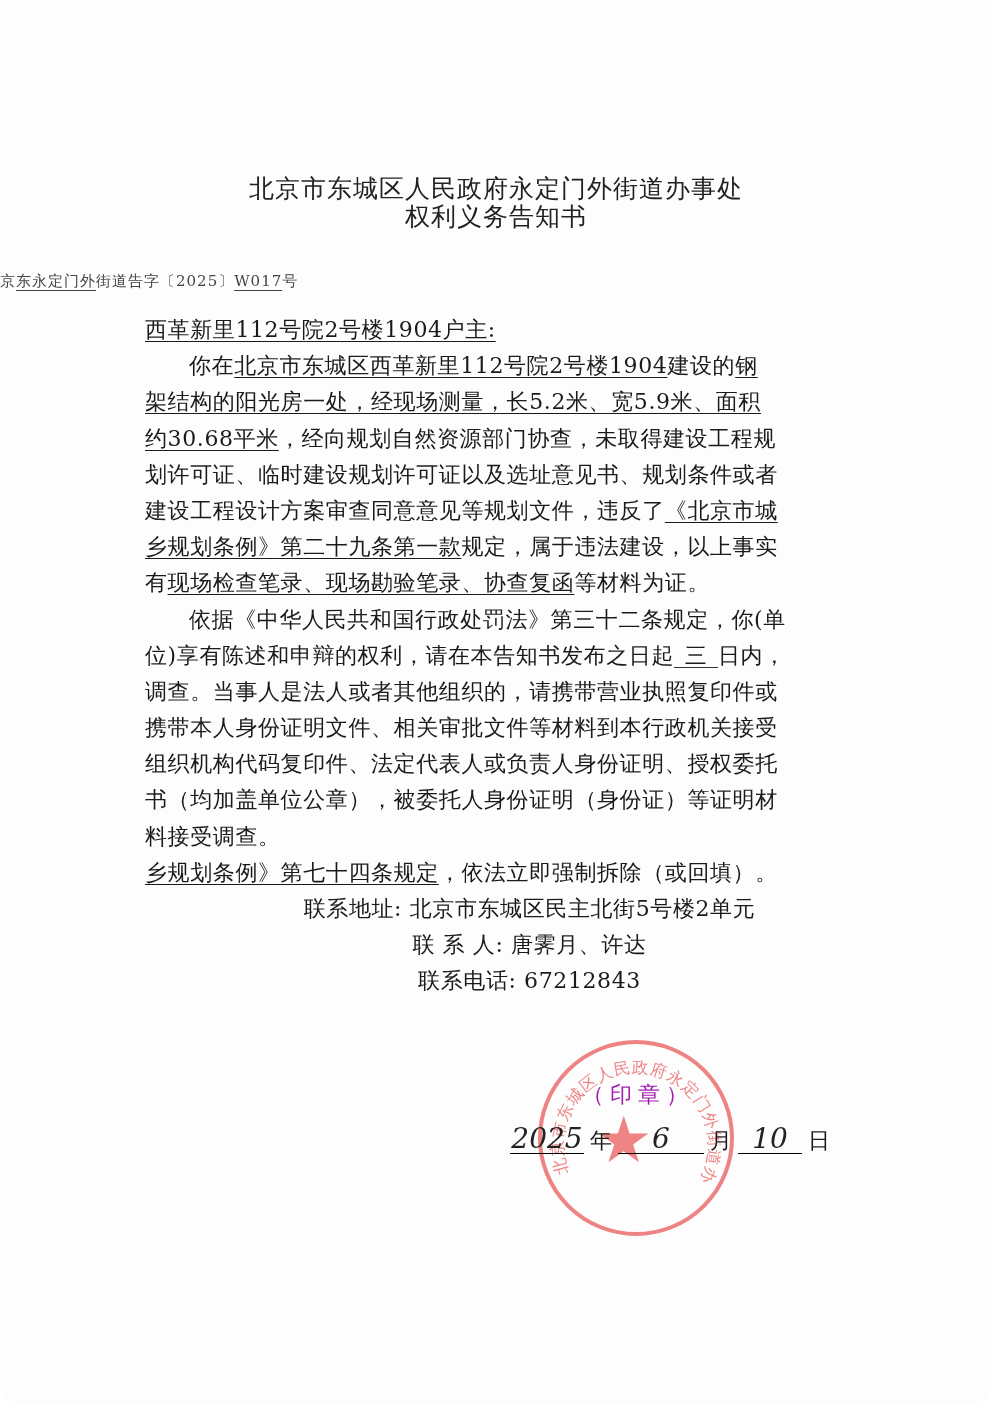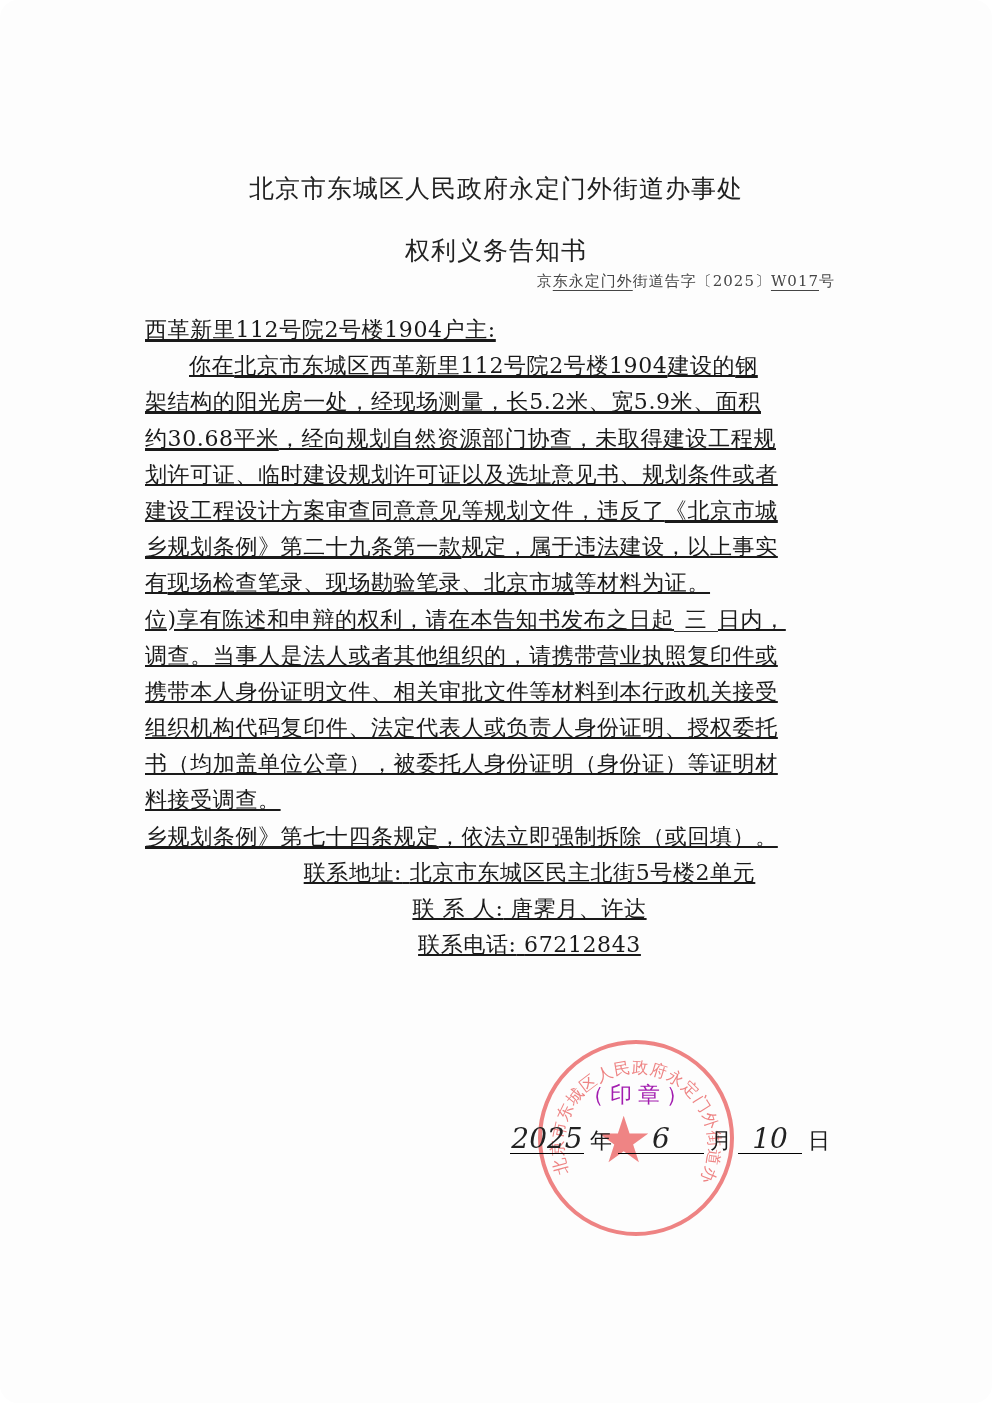--- a/index.html
+++ b/index.html
@@ -8,29 +8,29 @@
     font-family: "DejaVu Serif", "Liberation Serif", serif;
     color: #1a1a1a;
   }
   .page { position: absolute; left: 0; top: 0; width: 992px; height: 1403px; background: #fdfdfd; border-radius: 18px; }
   .title {
     position: absolute; left: 0; width: 992px; text-align: center;
     font-family: "DejaVu Sans", "Liberation Sans", sans-serif;
     font-size: 25px; letter-spacing: 1px; color: #222;
   }
   .title.t1 { top: 172px; }
-  .title.t2 { top: 234px; }
+  .title.t2 { top: 200px; }
   .docno {
-    position: absolute; top: 272px; left: 0; width: 835px; text-align: right;
+    position: absolute; top: 272px; left: 0; width: 835px; text-align: left;
     font-size: 15px; color: #444; letter-spacing: 1px;
   }
   .u { text-decoration: underline; text-underline-offset: 4px; text-decoration-thickness: 1px; }
   .body {
     position: absolute; left: 145px; top: 312px; width: 725px;
-    font-size: 22px; line-height: 36.2px; letter-spacing: 0.6px; text-decoration: underline;
+    font-size: 22px; line-height: 36.2px; letter-spacing: 0.6px;
   }
   .line { white-space: nowrap; height: 36.2px; }
   .indent { padding-left: 44px; }
   .contact { padding-left: 44px; text-align: center; }
   .blank { display: inline-block; min-width: 44px; text-align: center; border-bottom: 1px solid #333; line-height: 22px; }
   .seal {
     position: absolute; left: 538px; top: 1040px; width: 196px; height: 196px;
     border: 4px solid rgba(232,90,90,0.75); border-radius: 50%; box-sizing: border-box;
   }
   .seal-inner { position: absolute; left: 0; top: 0; width: 100%; height: 100%; }
@@ -66,24 +66,25 @@
       <span class="u">西革新里112号院2号楼1904户主:</span>
     </div>
 
     <div>
       <div class="line indent"><span>你在</span><span class="u">北京市东城区西革新里112号院2号楼1904</span><span>建设的</span><span class="u">钢</span></div>
       <div class="line"><span class="u">架结构的阳光房一处，经现场测量，长5.2米、宽5.9米、面积</span></div>
       <div class="line"><span class="u">约30.68平米</span><span>，经向规划自然资源部门协查，未取得建设工程规</span></div>
       <div class="line"><span>划许可证、临时建设规划许可证以及选址意见书、规划条件或者</span></div>
       <div class="line"><span>建设工程设计方案审查同意意见等规划文件，违反了</span><span class="u">《北京市城</span></div>
       <div class="line"><span class="u">乡规划条例》第二十九条第一款</span><span>规定，属于违法建设，以上事实</span></div>
-      <div class="line"><span>有</span><span class="u">现场检查笔录、现场勘验笔录、北京市城</span><span>等材料为证。</span></div>
+      <div class="line"><span>有</span><span class="u">现场检查笔录、现场勘验笔录、协查复函</span><span>等材料为证。</span></div>
     </div>
 
     <div>
+      <div class="line indent"><span>依据《中华人民共和国行政处罚法》第三十二条规定，你(单</span></div>
       <div class="line"><span>位)享有陈述和申辩的权利，请在本告知书发布之日起</span><span class="blank">三</span><span>日内，</span></div>
       <div class="line"><span>调查。当事人是法人或者其他组织的，请携带营业执照复印件或</span></div>
       <div class="line"><span>携带本人身份证明文件、相关审批文件等材料到本行政机关接受</span></div>
       <div class="line"><span>组织机构代码复印件、法定代表人或负责人身份证明、授权委托</span></div>
       <div class="line"><span>书（均加盖单位公章），被委托人身份证明（身份证）等证明材</span></div>
       <div class="line"><span>料接受调查。</span></div>
     </div>
 
     <div>
       <div class="line"><span class="u">乡规划条例》第七十四条规定</span><span>，依法立即强制拆除（或回填）。</span></div>

